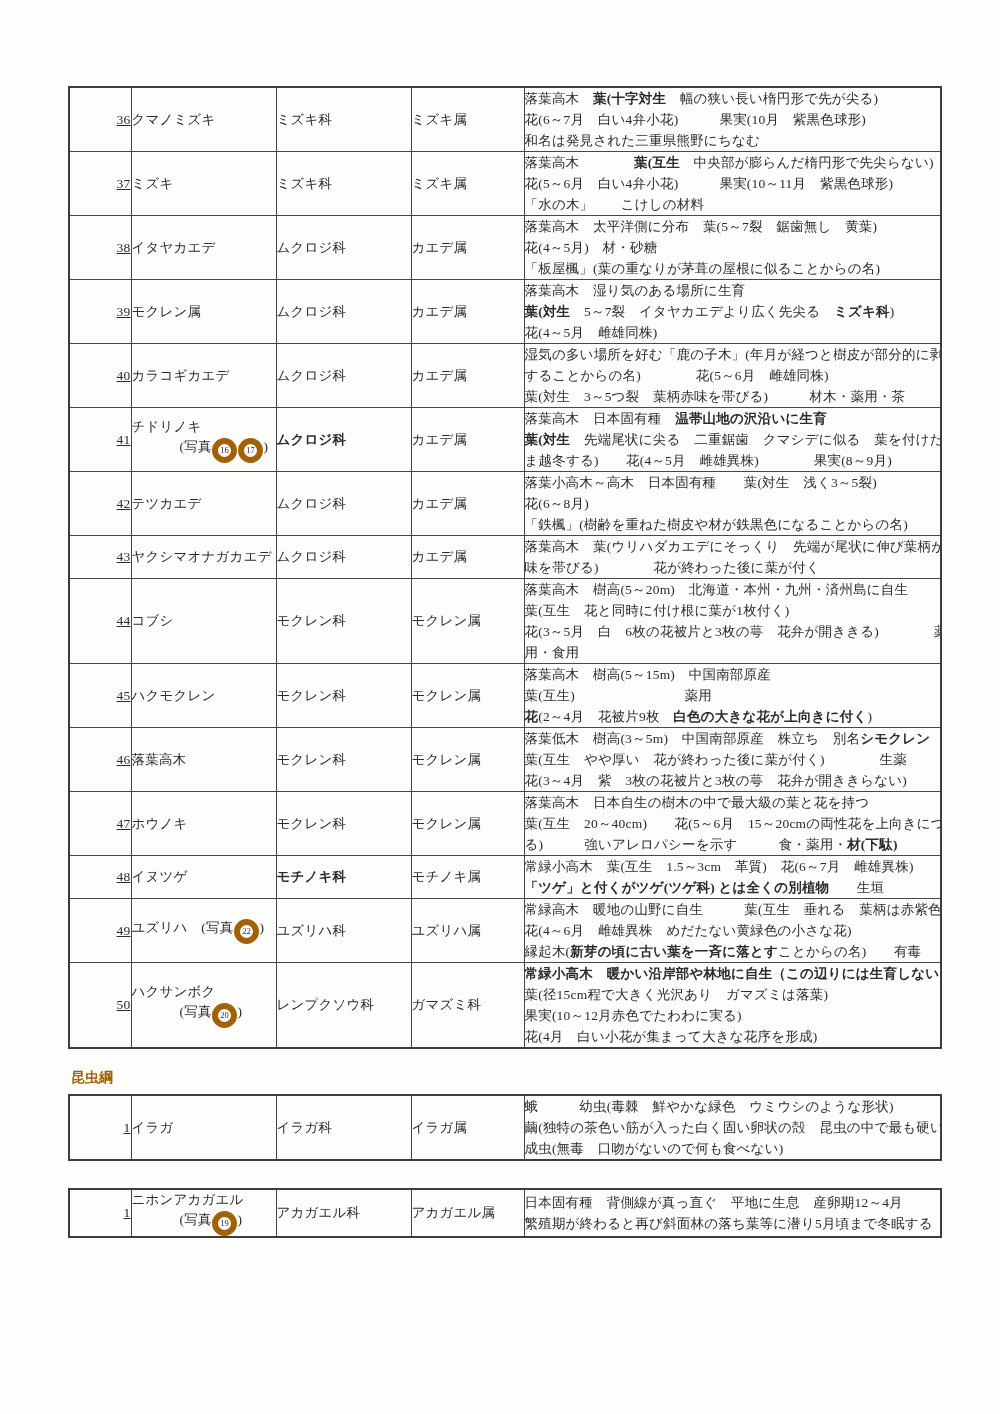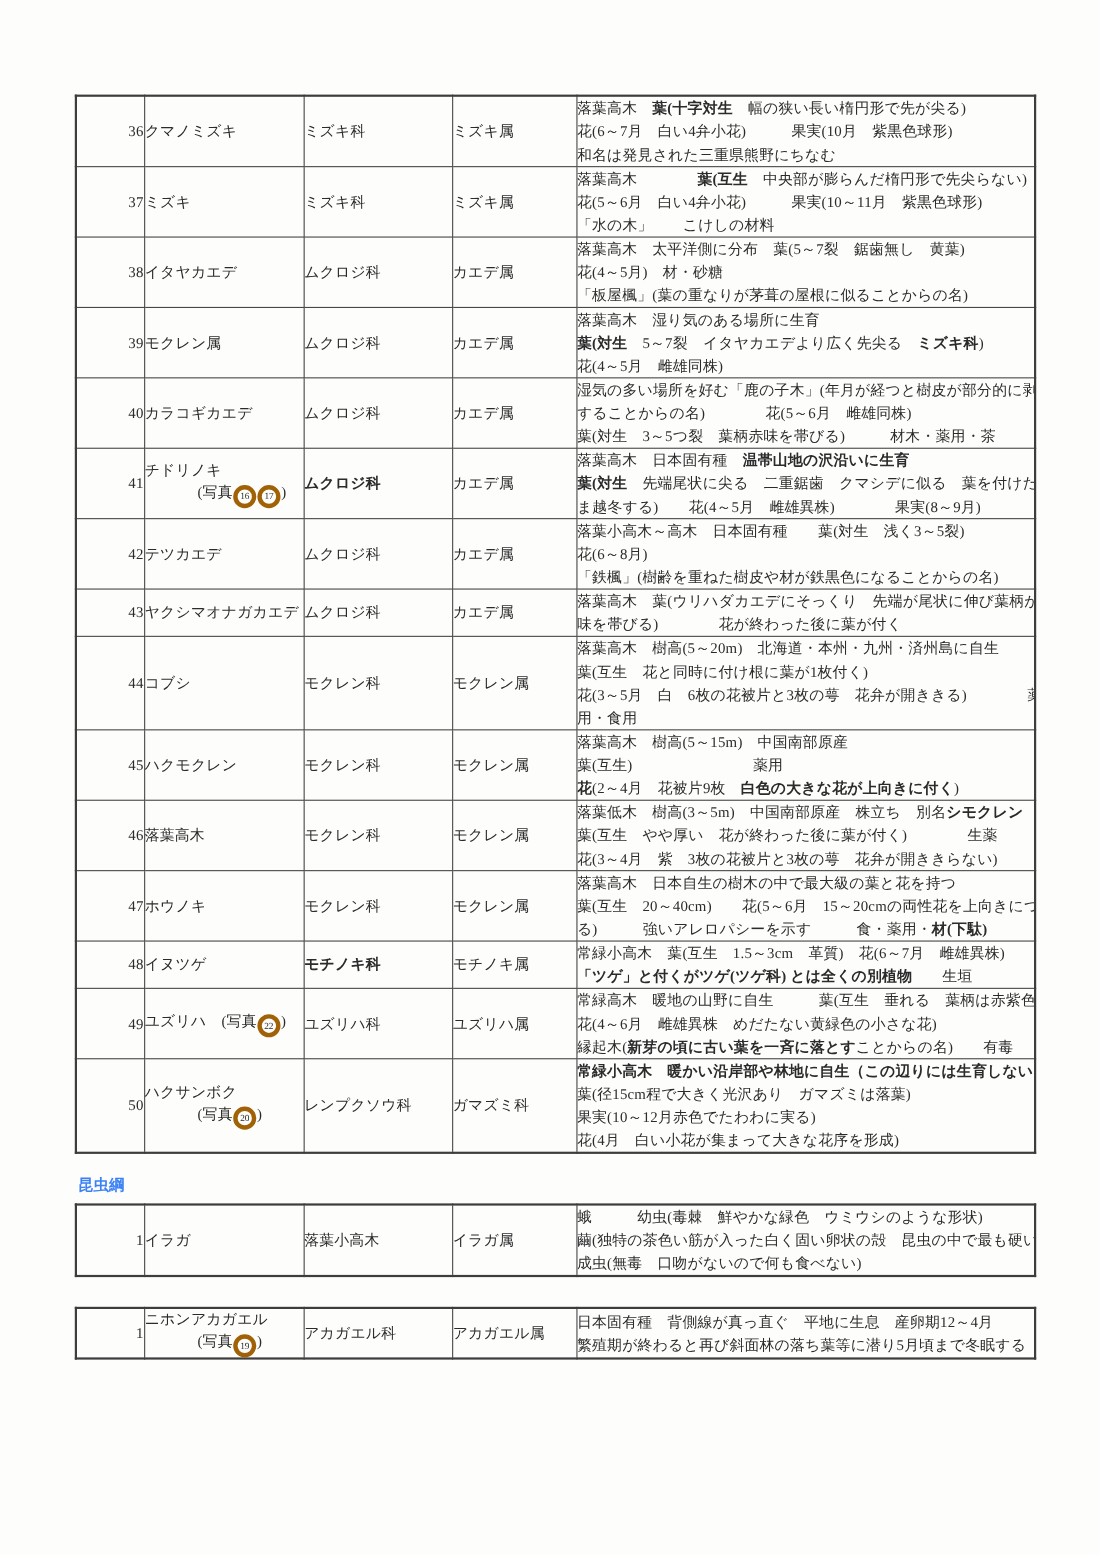--- a/index.html
+++ b/index.html
@@ -24,47 +24,48 @@
     border:1px solid #474747;
     vertical-align:middle;
     padding:0;
     font-size:13.5px;
     letter-spacing:0.2px;
   }
   td.no{
     text-align:right;
     padding:1px 3px 1px 0;
     font-size:14px;
+    text-decoration:underline;
   }
   td.name{padding:1px 2px 1px 8px;margin-left:34px;}
   td.family{padding:1px 2px 1px 8px;}
   td.genus{padding:1px 2px 1px 8px;}
   td.desc{padding:2px 4px 2px 7px;vertical-align:middle;}
   .line{line-height:21px;white-space:nowrap;overflow:hidden;}
   .nline{line-height:20px;white-space:nowrap;}
   .photo-line{padding-left:48px;}
   .b{font-weight:bold;}
   .fam-bold{font-weight:bold;}
   .circ{
     display:inline-block;
     width:13px;height:13px;
-    border:4px solid #a16207;
+    border:6px solid #a16207;
     border-radius:50%;
     font-size:8.5px;
     line-height:13px;
     text-align:center;
     vertical-align:-2px;
     margin:0 0.5px;
     letter-spacing:0;
   }
   .section-heading{
     font-family:"Liberation Sans", sans-serif;
     font-weight:bold;
     font-size:14px;
-    color:#3b82f6;
+    color:#a16207;
     margin:0 0 7px 3px;
   }
   .gap-a{height:20px;}
   .gap-b{height:27px;}
 </style>
 </head>
 <body>
 
 <div class="page">
   <div class="content" id="doc-root">
@@ -285,21 +286,21 @@
           <col style="width: 135px;">
           <col style="width: 113px;">
           <col style="width: 417px;">
         </colgroup>
         <tbody>
           <tr>
             <td class="no">1</td>
             <td class="name">
               <div class="nline">イラガ</div>
             </td>
-            <td class="family">落葉小高木</td>
+            <td class="family">イラガ科</td>
             <td class="genus">イラガ属</td>
             <td class="desc">
               <div class="line"><span>蛾　　　幼虫(毒棘　鮮やかな緑色　ウミウシのような形状)</span></div>
               <div class="line"><span>繭(独特の茶色い筋が入った白く固い卵状の殻　昆虫の中で最も硬い)</span></div>
               <div class="line"><span>成虫(無毒　口吻がないので何も食べない)</span></div>
             </td>
           </tr>
         </tbody>
       </table>
       <div class="gap-b"></div>

